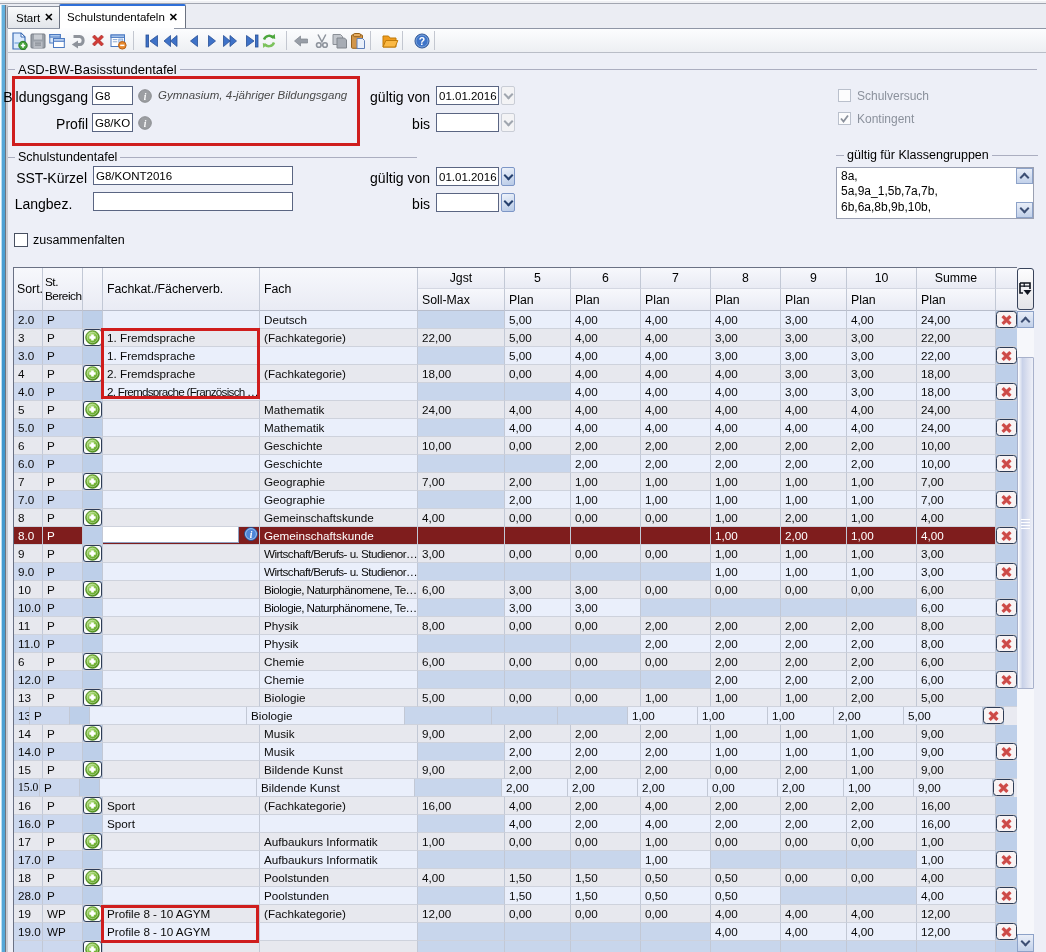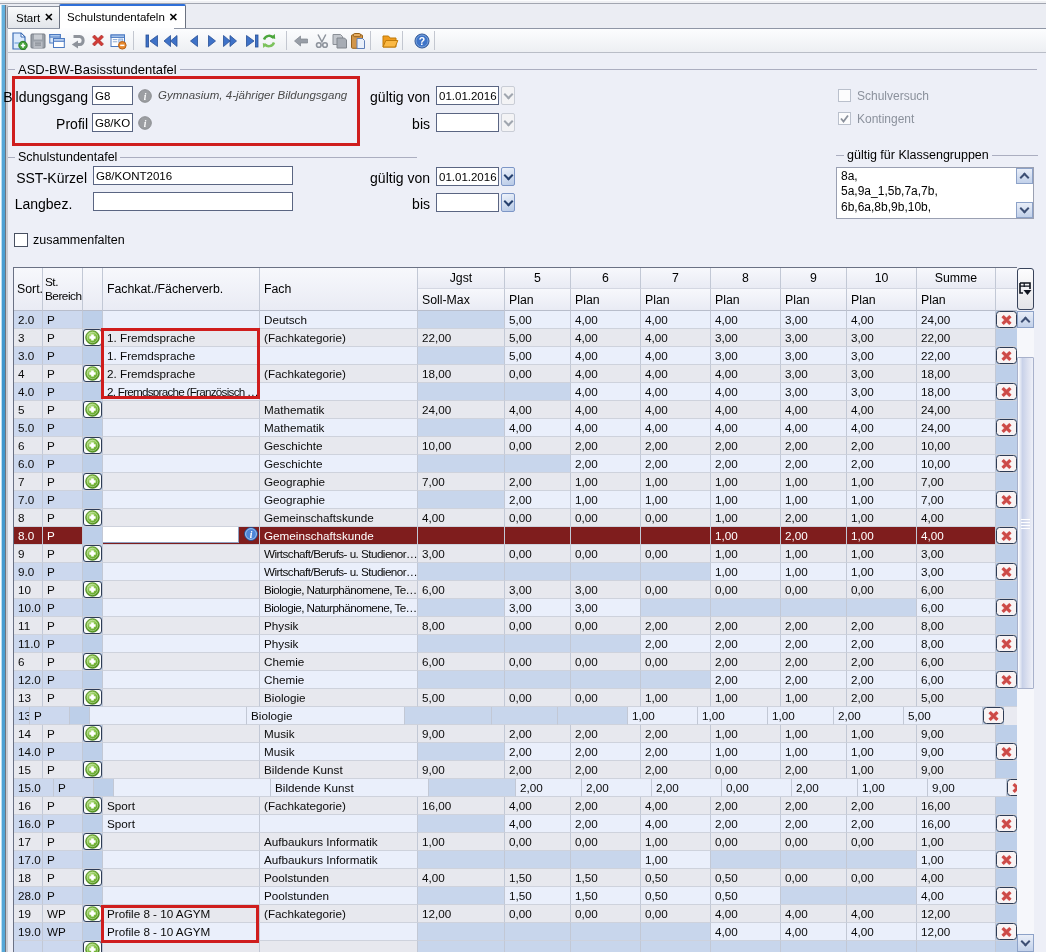--- a/index.html
+++ b/index.html
@@ -868,21 +868,21 @@
         <div class="td int" style="width:66px;">2,00</div>
         <div class="td int" style="width:70px;">2,00</div>
         <div class="td int" style="width:70px;">2,00</div>
         <div class="td int" style="width:70px;">0,00</div>
         <div class="td int" style="width:66px;">2,00</div>
         <div class="td int" style="width:70px;">1,00</div>
         <div class="td int" style="width:79px;">9,00</div>
         <div class="td pcol" style="width:21px;border-right:none;padding:0"></div>
       </div>
       <div class="tr">
-        <div class="td dotL" style="width:40px;">15.0</div>
+        <div class="td dotL" style="width:26px;font-family:Liberation Serif, serif;">15.0</div>
         <div class="td dotL" style="width:40px;">P</div>
         <div class="td pcol" style="width:20px;"></div>
         <div class="td dotB" style="width:157px;"></div>
         <div class="td dotB" style="width:158px;">Bildende Kunst</div>
         <div class="td mt" style="width:87px;"></div>
         <div class="td dotB" style="width:66px;">2,00</div>
         <div class="td dotB" style="width:70px;">2,00</div>
         <div class="td dotB" style="width:70px;">2,00</div>
         <div class="td dotB" style="width:70px;">0,00</div>
         <div class="td dotB" style="width:66px;">2,00</div>

